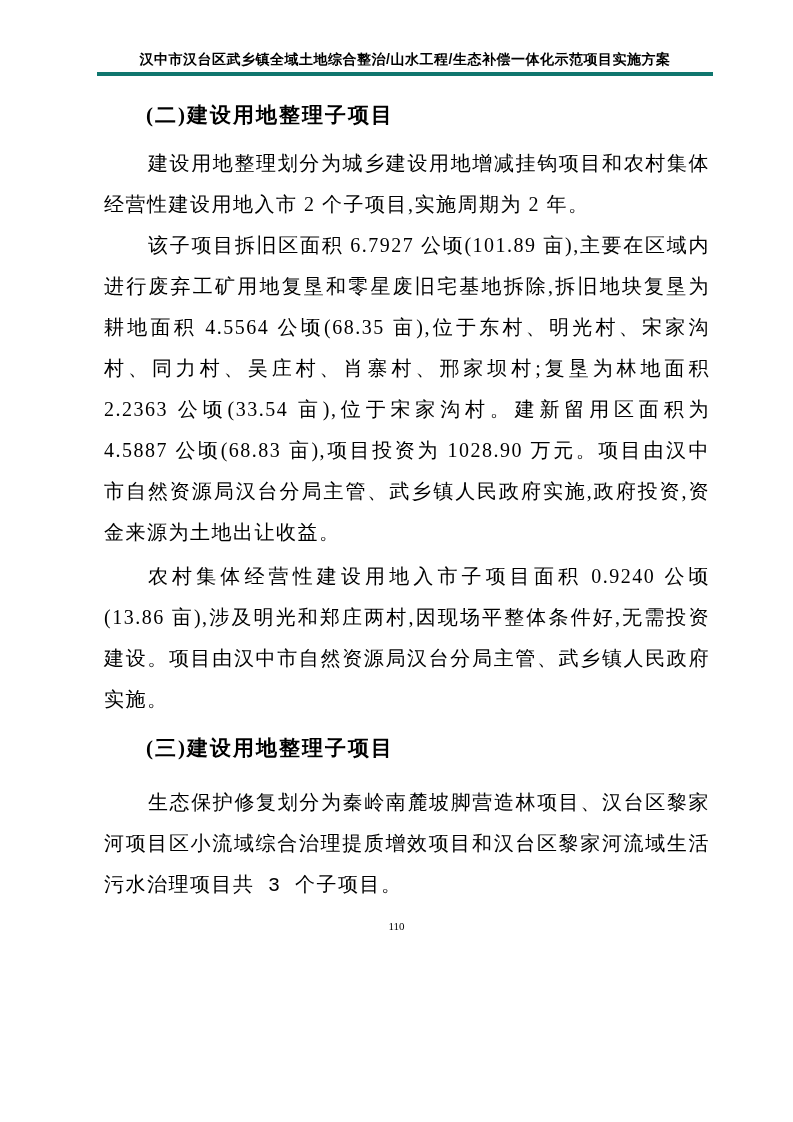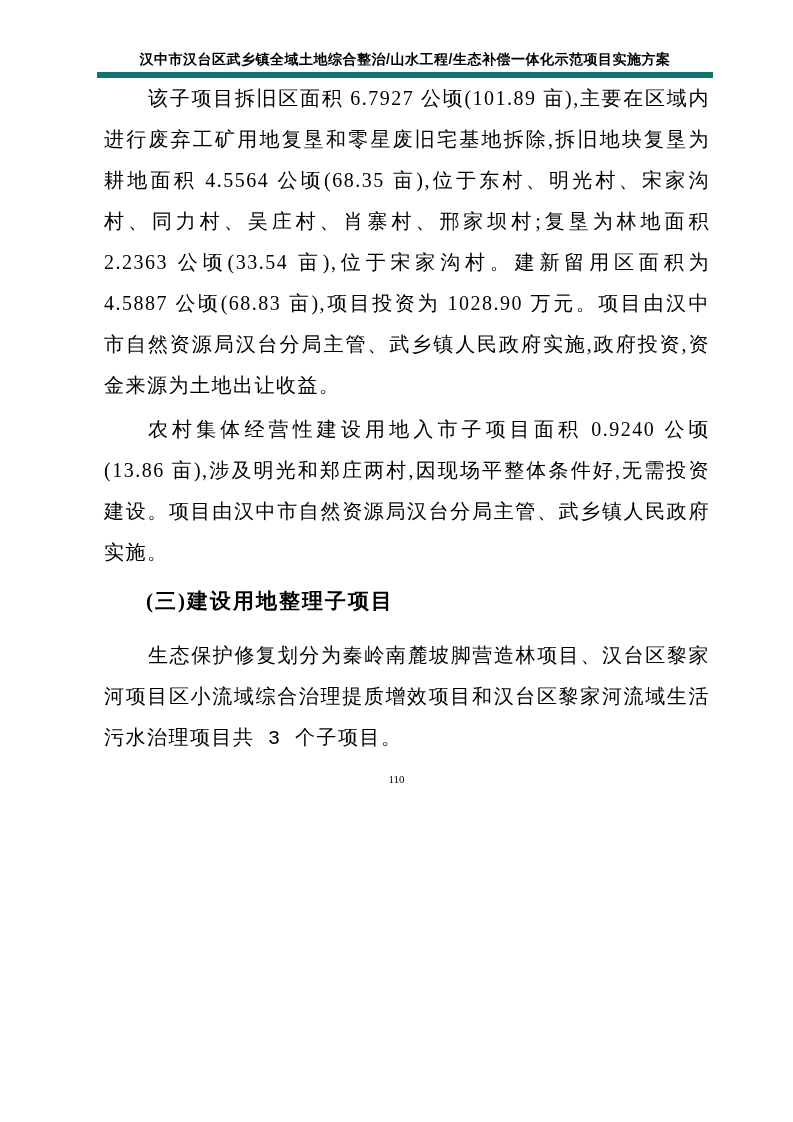--- a/index.html
+++ b/index.html
@@ -15,21 +15,21 @@
     color: #000000;
     font-family: "Liberation Serif", "DejaVu Serif", serif;
     overflow: hidden;
     box-sizing: border-box;
   }
   
   .doc-header {
     margin: 0 80px 0 97px;
     padding-top: 50px;
     padding-bottom: 4px;
-    border-bottom: 6px solid #0f766e;
+    border-bottom: 4px solid #0f766e;
   }
   .doc-header .header-title {
     font-family: "Liberation Sans", "DejaVu Sans", sans-serif;
     font-weight: bold;
     font-size: 14px;
     line-height: 18px;
     text-align: center;
     letter-spacing: 0.5px;
     white-space: nowrap;
   }
@@ -75,21 +75,23 @@
 <body>
 
 <div class="page">
 
   <div class="doc-header">
     <div class="header-title">汉中市汉台区武乡镇全域土地综合整治/山水工程/生态补偿一体化示范项目实施方案</div>
   </div>
 
   <div class="doc-body">
 
+    <h2 class="sec-heading first">(二)建设用地整理子项目</h2>
 
+    <p class="para p1">建设用地整理划分为城乡建设用地增减挂钩项目和农村集体经营性建设用地入市 2 个子项目,实施周期为 2 年。</p>
 
     <p class="para p2">该子项目拆旧区面积 6.7927 公顷(101.89 亩),主要在区域内进行废弃工矿用地复垦和零星废旧宅基地拆除,拆旧地块复垦为耕地面积 4.5564 公顷(68.35 亩),位于东村、明光村、宋家沟村、同力村、吴庄村、肖寨村、邢家坝村;复垦为林地面积 2.2363 公顷(33.54 亩),位于宋家沟村。建新留用区面积为 4.5887 公顷(68.83 亩),项目投资为 1028.90 万元。项目由汉中市自然资源局汉台分局主管、武乡镇人民政府实施,政府投资,资金来源为土地出让收益。</p>
 
     <p class="para p3">农村集体经营性建设用地入市子项目面积 0.9240 公顷(13.86 亩),涉及明光和郑庄两村,因现场平整体条件好,无需投资建设。项目由汉中市自然资源局汉台分局主管、武乡镇人民政府实施。</p>
 
     <h2 class="sec-heading second">(三)建设用地整理子项目</h2>
 
     <p class="para p4">生态保护修复划分为秦岭南麓坡脚营造林项目、汉台区黎家河项目区小流域综合治理提质增效项目和汉台区黎家河流域生活污水治理项目共 3 个子项目。</p>
 
 

